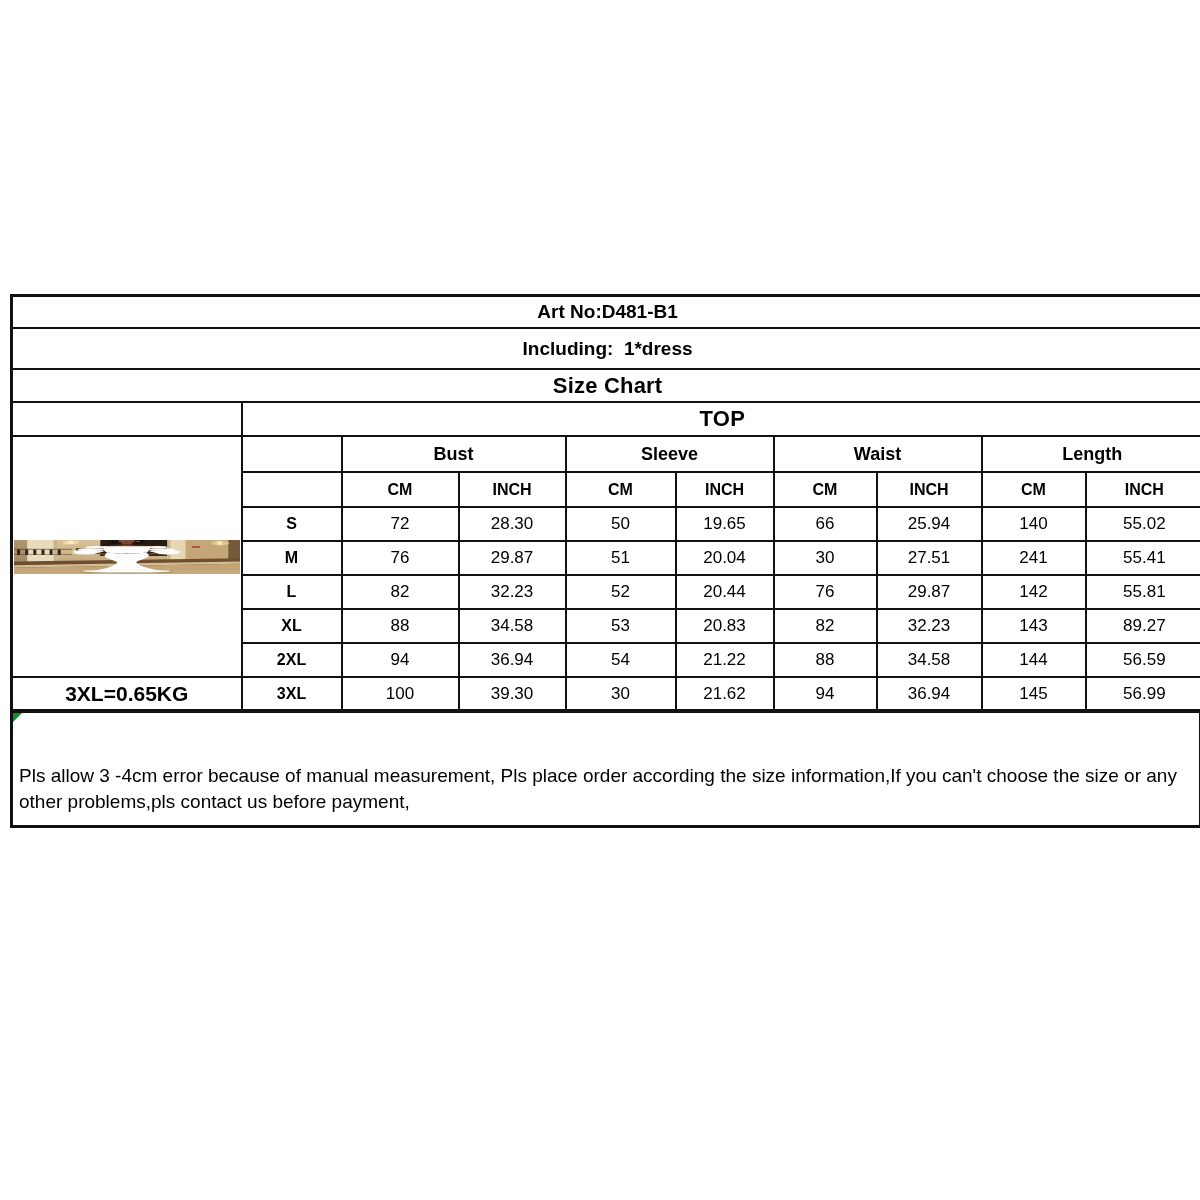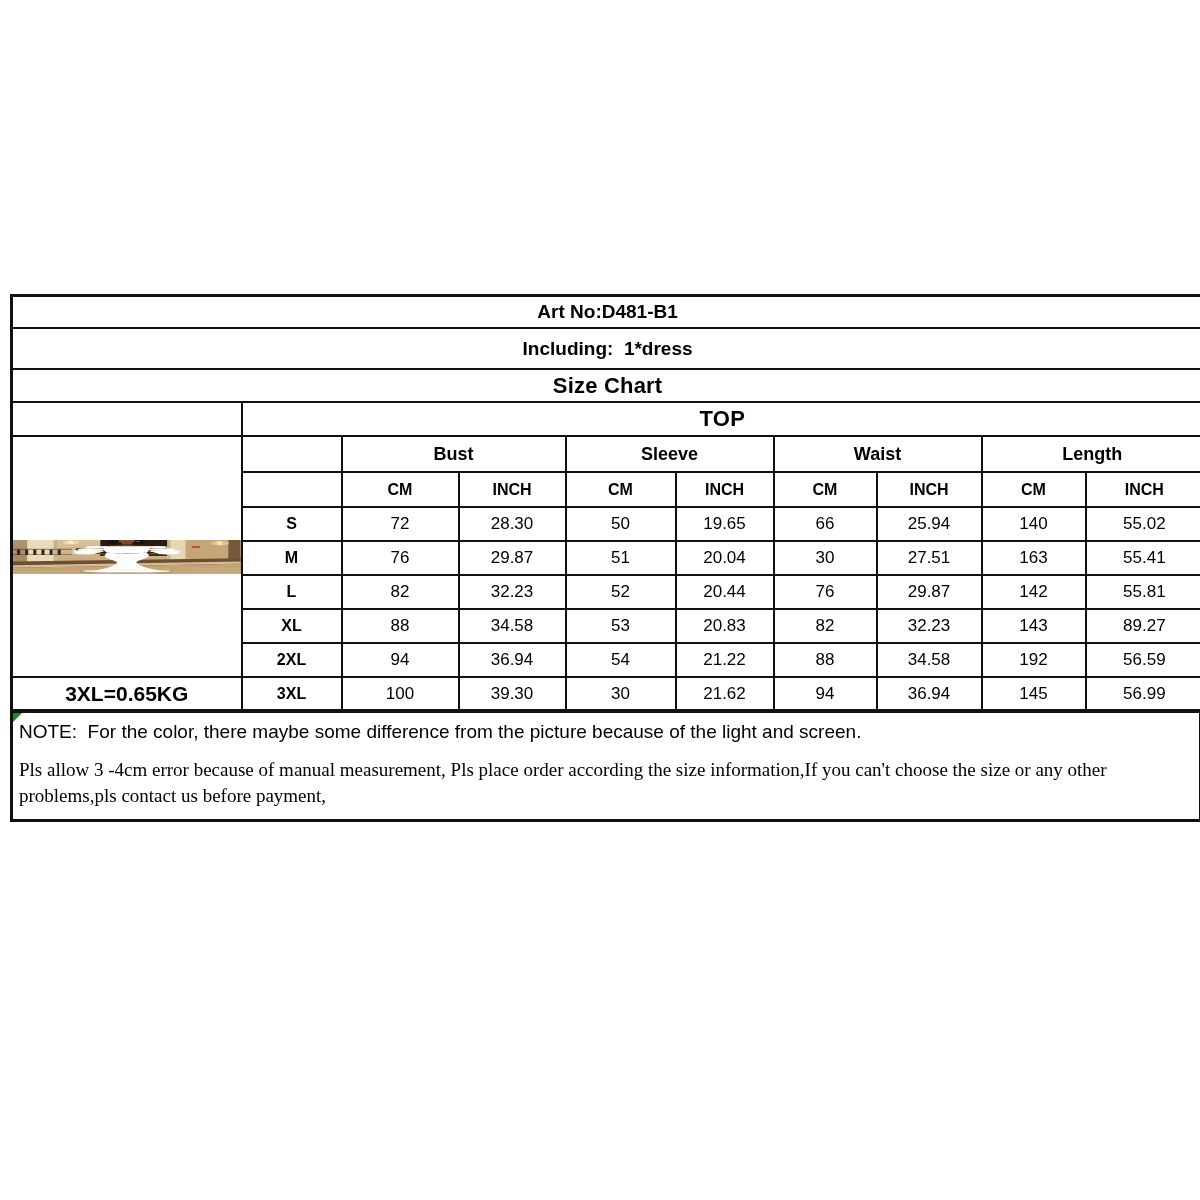--- a/index.html
+++ b/index.html
@@ -7,37 +7,37 @@
        font-family:"Liberation Sans","DejaVu Sans",sans-serif;color:#000;}
   .sheet{position:absolute;left:10px;top:294px;width:1192px;}
   table.size-table{border-collapse:collapse;table-layout:fixed;width:1192px;}
   table.size-table{border:3px solid #111;}
   .size-table td{border:2px solid #111;text-align:center;vertical-align:middle;
        padding:0;overflow:hidden;white-space:pre;}
   .r-artno td{height:30px;}
   .r-incl td{height:39px;}
   .r-sc td{height:31px;border-radius:8px;}
   .r-top td{height:32px;border-radius:7px;}
-  .r-meas td{height:34px;}
+  .r-meas td{height:34px;border-radius:17px;}
   .r-unit td{height:33px;margin-top:28px;}
   .r-data td{height:32px;}
   .r-last td{height:31px;}
   .t-b19{font-weight:bold;font-size:19px;}
   .t-b22{font-weight:bold;font-size:22px;letter-spacing:.2px;}
   .t-meas{font-weight:bold;font-size:18px;}
   .t-unit{font-weight:bold;font-size:16px;}
   .t-size{font-weight:bold;font-size:16px;}
   .t-val{font-weight:normal;font-size:17px;}
   .t-weight{font-weight:bold;font-size:21px;}
   .photo-cell{background:#fff;padding:5px 3px 4px 4px;}
   .photo-cell svg{display:block;width:100%;height:100%;}
   .note{box-sizing:border-box;width:1192px;border:3px solid #111;margin-top:-2px;
         position:relative;padding:6px 8px 10px 6px;background:#fff;}
   .note p{margin:0;font-size:19px;line-height:26px;white-space:pre-wrap;}
-  .note .p2{margin-top:12px;font-family:Liberation Serif, serif;}
+  .note .p2{margin-top:44px;}
   .note .p3{margin-top:31px;}
   .corner-marker{position:absolute;left:0;top:0;width:0;height:0;
         border-top:9px solid #118c2d;border-right:9px solid transparent;}
 </style>
 </head>
 <body>
 
 <div class="sheet">
   <table class="size-table">
     <colgroup>
@@ -190,21 +190,21 @@
       <td class="t-val">55.02</td>
     </tr>
     <tr class="r-data">
       <td class="t-size">M</td>
       <td class="t-val">76</td>
       <td class="t-val">29.87</td>
       <td class="t-val">51</td>
       <td class="t-val">20.04</td>
       <td class="t-val">30</td>
       <td class="t-val">27.51</td>
-      <td class="t-val">163</td>
+      <td class="t-val">241</td>
       <td class="t-val">55.41</td>
     </tr>
     <tr class="r-data">
       <td class="t-size">L</td>
       <td class="t-val">82</td>
       <td class="t-val">32.23</td>
       <td class="t-val">52</td>
       <td class="t-val">20.44</td>
       <td class="t-val">76</td>
       <td class="t-val">29.87</td>
@@ -223,36 +223,35 @@
       <td class="t-val">89.27</td>
     </tr>
     <tr class="r-data">
       <td class="t-size">2XL</td>
       <td class="t-val">94</td>
       <td class="t-val">36.94</td>
       <td class="t-val">54</td>
       <td class="t-val">21.22</td>
       <td class="t-val">88</td>
       <td class="t-val">34.58</td>
-      <td class="t-val">192</td>
+      <td class="t-val">144</td>
       <td class="t-val">56.59</td>
     </tr>
     <tr class="r-last">
       <td class="t-weight">3XL=0.65KG</td>
       <td class="t-size">3XL</td>
       <td class="t-val">100</td>
       <td class="t-val">39.30</td>
       <td class="t-val">30</td>
       <td class="t-val">21.62</td>
       <td class="t-val">94</td>
       <td class="t-val">36.94</td>
       <td class="t-val">145</td>
       <td class="t-val">56.99</td>
     </tr>
   </tbody>
     </table>
 
   <div class="note">
     <span class="corner-marker"></span>
-    <p class="p1">NOTE:  For the color, there maybe some difference from the picture because of the light and screen.</p>
     <p class="p2">Pls allow 3 -4cm error because of manual measurement, Pls place order according the size information,If you can't choose the size or any other problems,pls contact us before payment,</p>
   </div>
 </div>
 
 </body></html>

